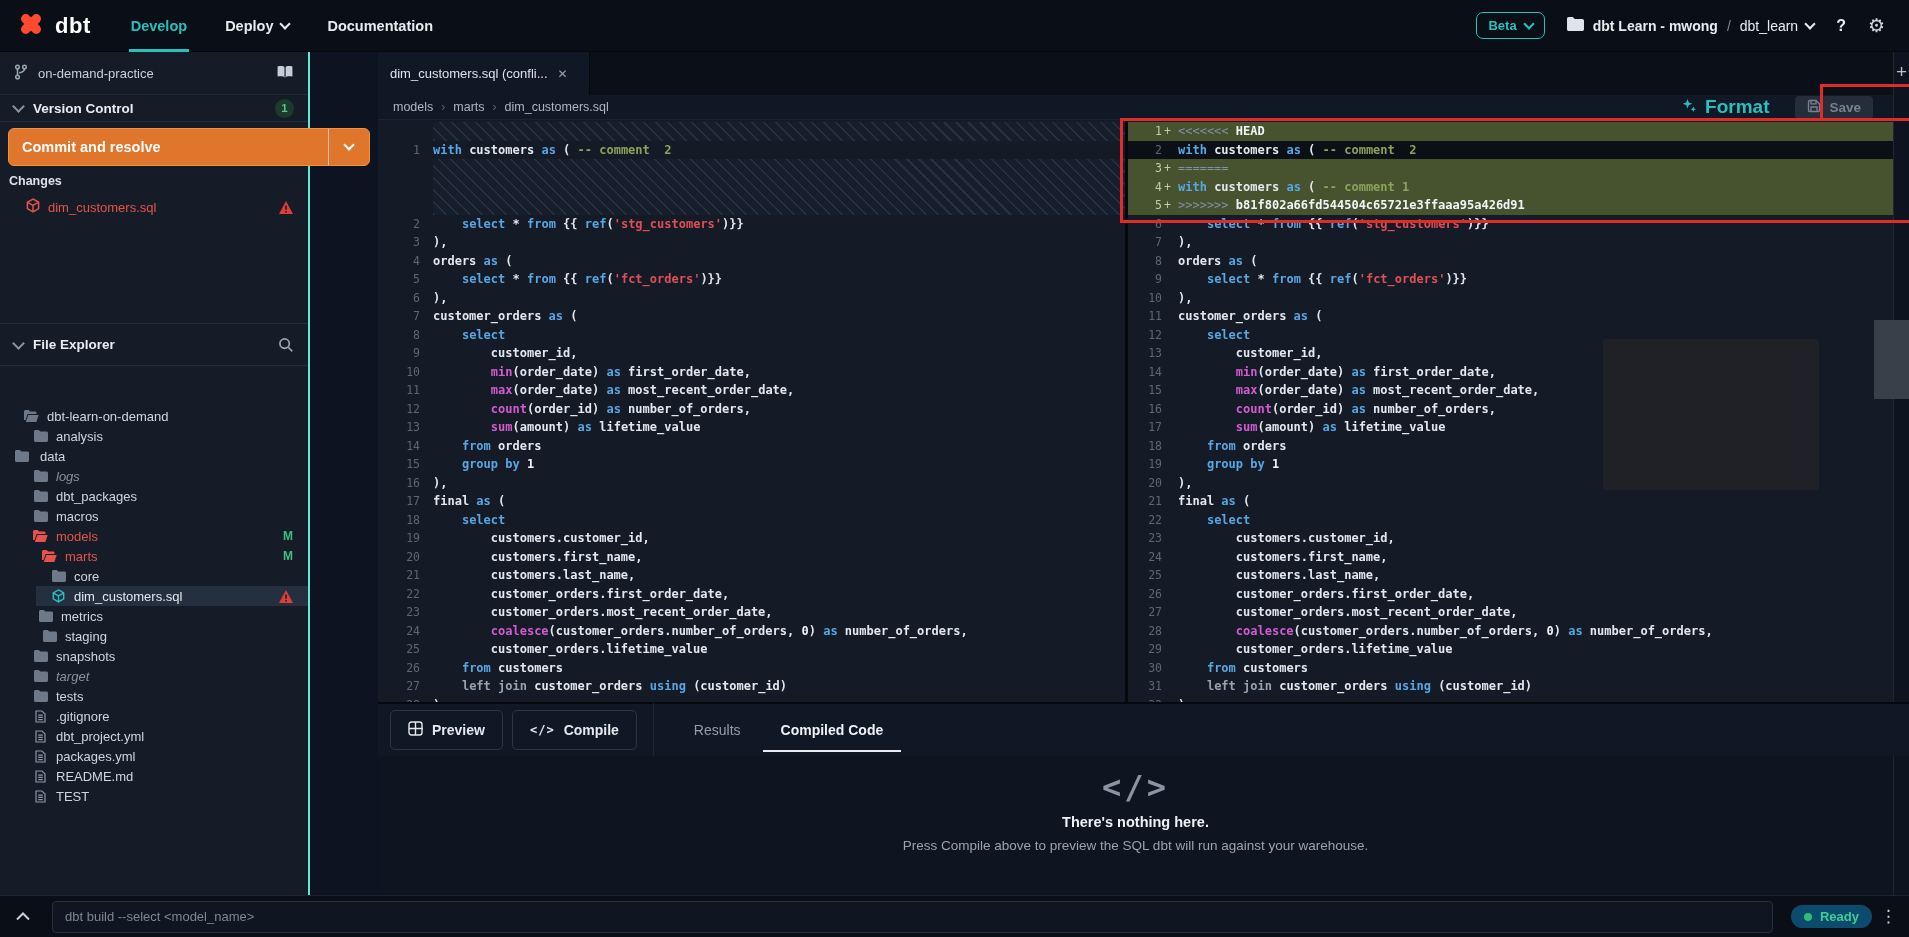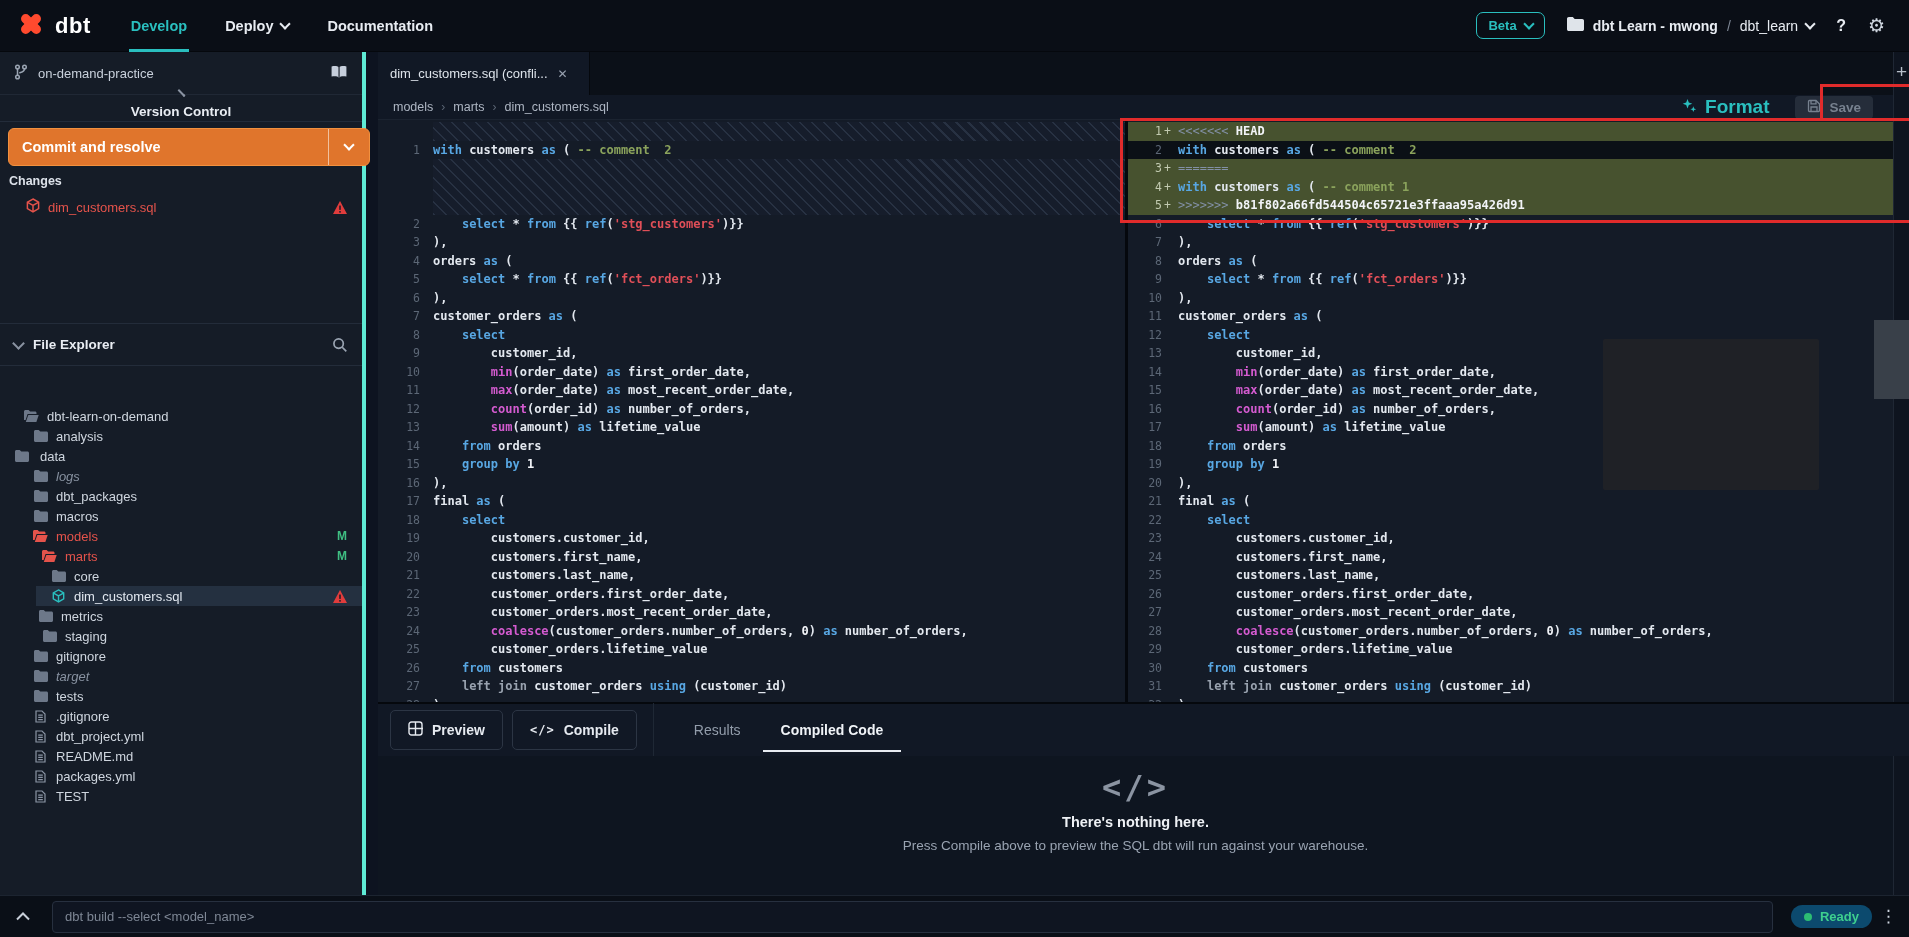--- a/index.html
+++ b/index.html
@@ -19,24 +19,24 @@
   #top-right{margin-left:auto;display:flex;align-items:center;gap:22px;padding-right:24px;}
   .beta{display:flex;align-items:center;gap:8px;border:1.5px solid #2abfbf;color:#2abfbf;font-weight:bold;font-size:13px;border-radius:7px;padding:5px 11px;}
   .proj{display:flex;align-items:center;gap:9px;font-size:14px;color:#e8ecf2;}
   .proj .name{font-weight:bold;}
   .proj .sep{color:#7e8795;}
   .proj .env{display:flex;align-items:center;gap:8px;}
   .help{font-weight:bold;font-size:16px;color:#e8ecf2;}
   .gear{font-size:19px;color:#cfd6e0;line-height:1;}
 
   
-  #sidebar{left:0;top:52px;width:366px;height:843px;background:#151c27;border-right:4px solid #5eead4;box-sizing:border-box;}
+  #sidebar{left:0;top:52px;width:310px;height:843px;background:#151c27;border-right:2px solid #5eead4;box-sizing:border-box;}
   #branch-row{position:absolute;left:0;top:0;width:100%;height:43px;border-bottom:1px solid #202835;display:flex;align-items:center;padding:0 14px;gap:10px;font-size:13px;color:#c9d1dc;box-sizing:border-box;}
   #branch-row .spacer{margin-left:auto;}
-  #vc-header{position:absolute;left:0;top:43px;width:100%;height:27px;border-bottom:1px solid #232c3a;display:flex;align-items:center;padding:0 14px;gap:10px;box-sizing:border-box;flex-direction:column;}
+  #vc-header{position:absolute;left:0;top:43px;width:100%;height:27px;border-bottom:1px solid #232c3a;display:flex;align-items:center;padding:0 14px;gap:10px;box-sizing:border-box;}
   .sec-title{font-size:13.5px;font-weight:bold;color:#e9edf3;}
   .sec-chev{width:7px;height:7px;border-right:2px solid #8a93a2;border-bottom:2px solid #8a93a2;transform:rotate(45deg);margin-top:-3px;}
   .count-badge{margin-left:auto;width:19px;height:19px;border-radius:50%;background:#1c3b2d;color:#56c288;font-size:11.5px;font-weight:bold;display:flex;align-items:center;justify-content:center;}
   #commit-btn{position:absolute;left:8px;top:76px;width:362px;height:38px;background:#e0752c;border:1px solid #f2913f;border-radius:6px;display:flex;align-items:stretch;color:#fff;box-sizing:border-box;cursor:pointer;}
   #commit-btn .lbl{flex:1;display:flex;align-items:center;padding-left:13px;font-size:14.5px;font-weight:bold;}
   #commit-btn .split{width:40px;border-left:1px solid rgba(255,255,255,.55);display:flex;align-items:center;justify-content:center;}
   #commit-btn .split .chev{border-color:#fff;}
   #changes-label{position:absolute;left:9px;top:122px;font-size:12.5px;font-weight:bold;color:#dde2ea;}
   #change-row{position:absolute;left:0;top:144px;width:100%;height:22px;display:flex;align-items:center;padding-left:26px;gap:8px;box-sizing:border-box;cursor:pointer;}
   #change-row .fname{color:#e5534b;font-size:13px;}
@@ -337,21 +337,21 @@
             </svg>
           </span>
           <span class="tlabel">staging</span>
         </div>
         <div class="tree-row" style="padding-left: 33px;">
           <span class="ticon">
             <svg width="14" height="12" viewBox="0 0 14 12">
               <path fill="#6d7889" d="M0 1.5C0 .7.7 0 1.5 0h3.2l1.6 1.6h6.2c.8 0 1.5.7 1.5 1.5v7.4c0 .8-.7 1.5-1.5 1.5h-11C.7 12 0 11.3 0 10.5z"></path>
             </svg>
           </span>
-          <span class="tlabel">gitignore</span>
+          <span class="tlabel">snapshots</span>
         </div>
         <div class="tree-row italic" style="padding-left: 33px;">
           <span class="ticon">
             <svg width="14" height="12" viewBox="0 0 14 12">
               <path fill="#6d7889" d="M0 1.5C0 .7.7 0 1.5 0h3.2l1.6 1.6h6.2c.8 0 1.5.7 1.5 1.5v7.4c0 .8-.7 1.5-1.5 1.5h-11C.7 12 0 11.3 0 10.5z"></path>
             </svg>
           </span>
           <span class="tlabel">target</span>
         </div>
         <div class="tree-row" style="padding-left: 33px;">
@@ -380,30 +380,30 @@
           </span>
           <span class="tlabel">dbt_project.yml</span>
         </div>
         <div class="tree-row" style="padding-left: 33px;">
           <span class="ticon">
             <svg width="11" height="13" viewBox="0 0 11 13" fill="none" stroke="#8b95a5" stroke-width="1.2">
               <path d="M1 1h6l3 3v8H1z"></path>
               <path d="M3.2 5.2h4.6M3.2 7.4h4.6M3.2 9.6h4.6"></path>
             </svg>
           </span>
-          <span class="tlabel">README.md</span>
+          <span class="tlabel">packages.yml</span>
         </div>
         <div class="tree-row" style="padding-left: 33px;">
           <span class="ticon">
             <svg width="11" height="13" viewBox="0 0 11 13" fill="none" stroke="#8b95a5" stroke-width="1.2">
               <path d="M1 1h6l3 3v8H1z"></path>
               <path d="M3.2 5.2h4.6M3.2 7.4h4.6M3.2 9.6h4.6"></path>
             </svg>
           </span>
-          <span class="tlabel">packages.yml</span>
+          <span class="tlabel">README.md</span>
         </div>
         <div class="tree-row" style="padding-left: 33px;">
           <span class="ticon">
             <svg width="11" height="13" viewBox="0 0 11 13" fill="none" stroke="#8b95a5" stroke-width="1.2">
               <path d="M1 1h6l3 3v8H1z"></path>
               <path d="M3.2 5.2h4.6M3.2 7.4h4.6M3.2 9.6h4.6"></path>
             </svg>
           </span>
           <span class="tlabel">TEST</span>
         </div>

